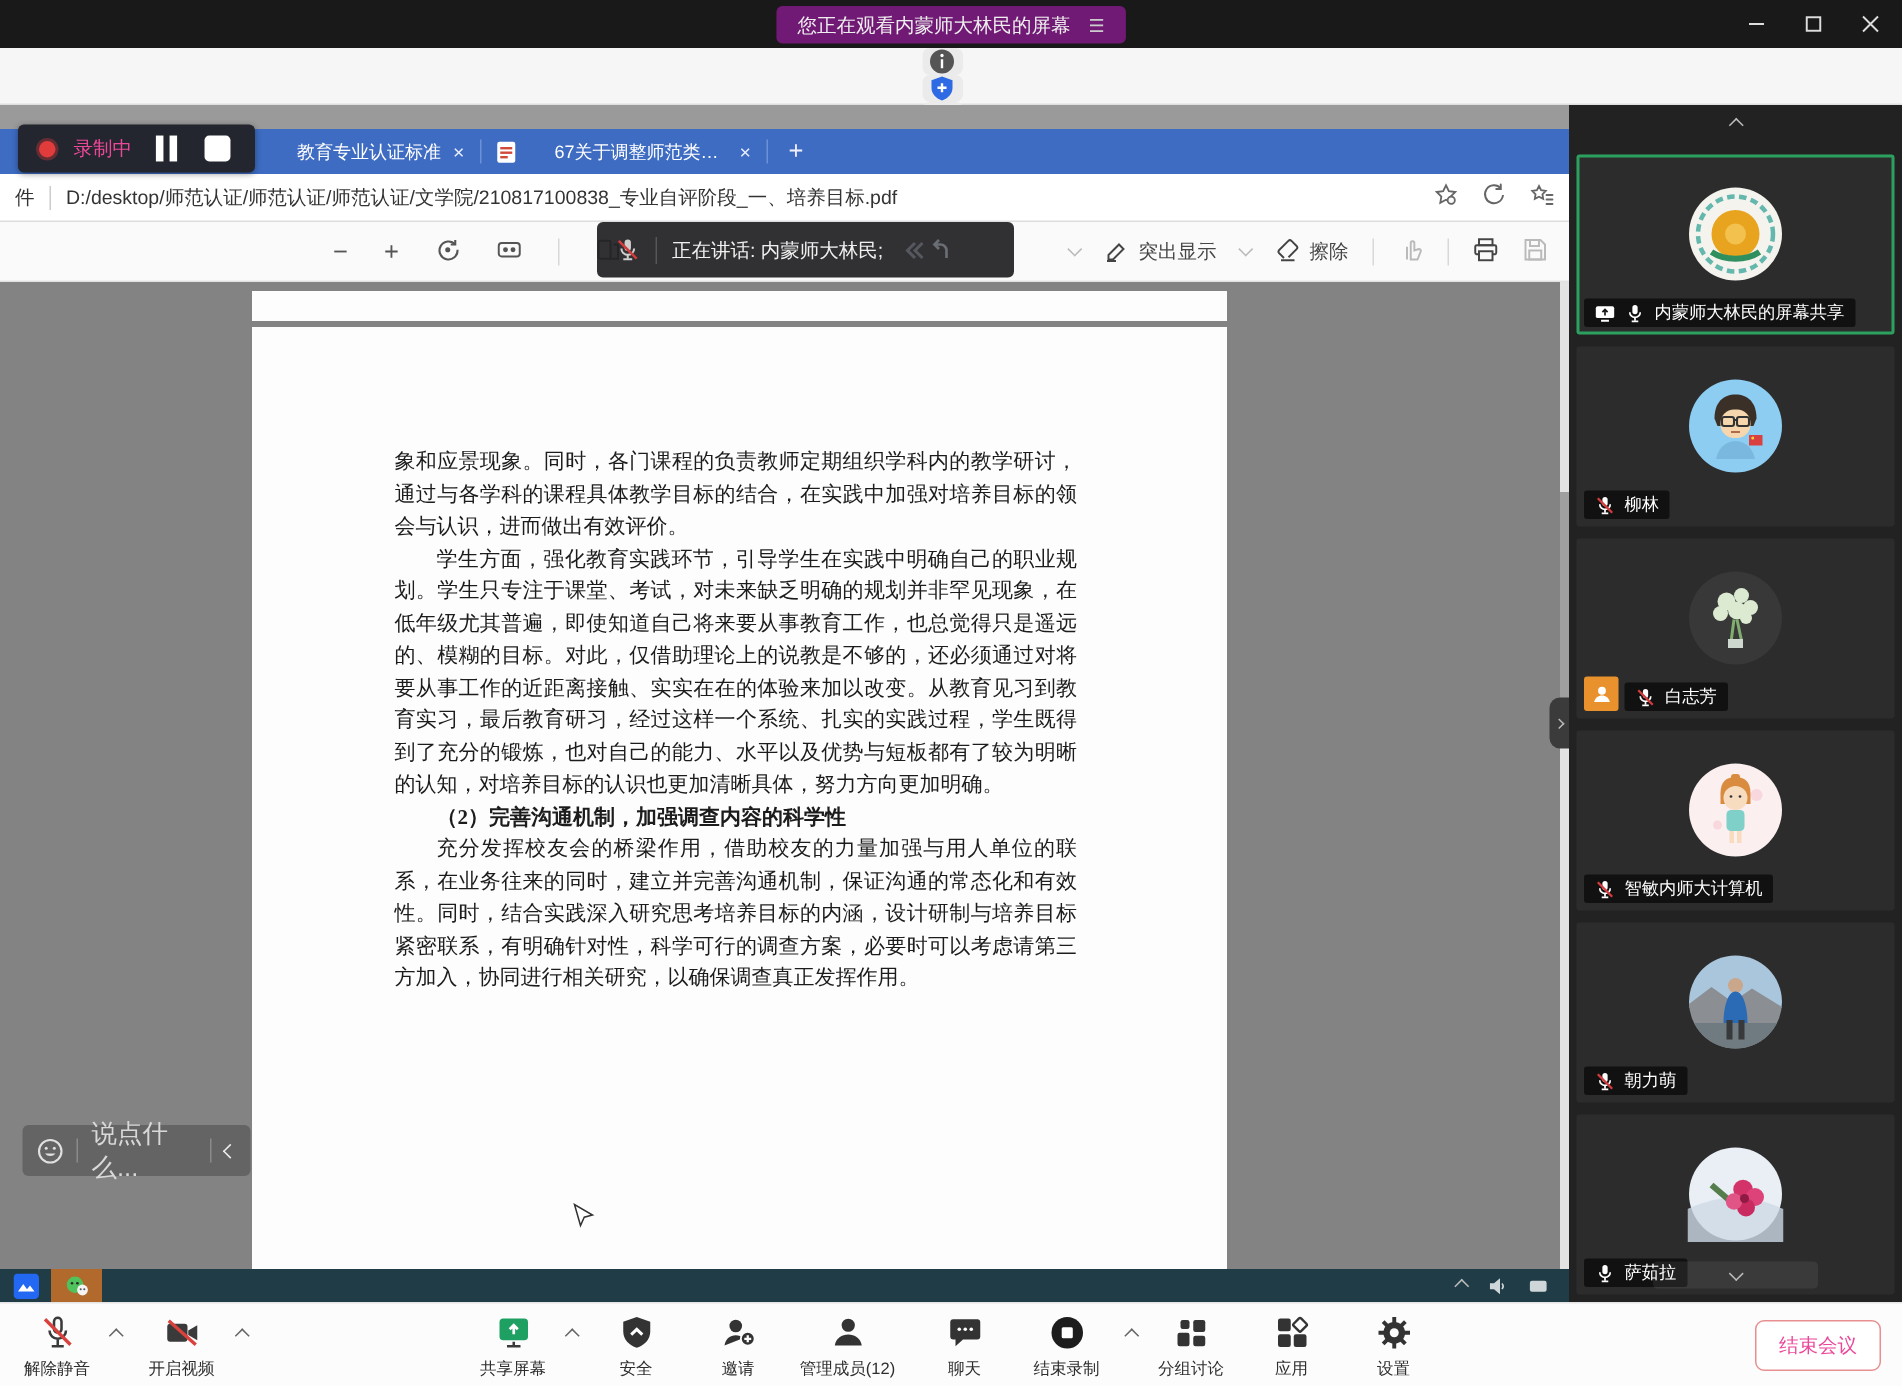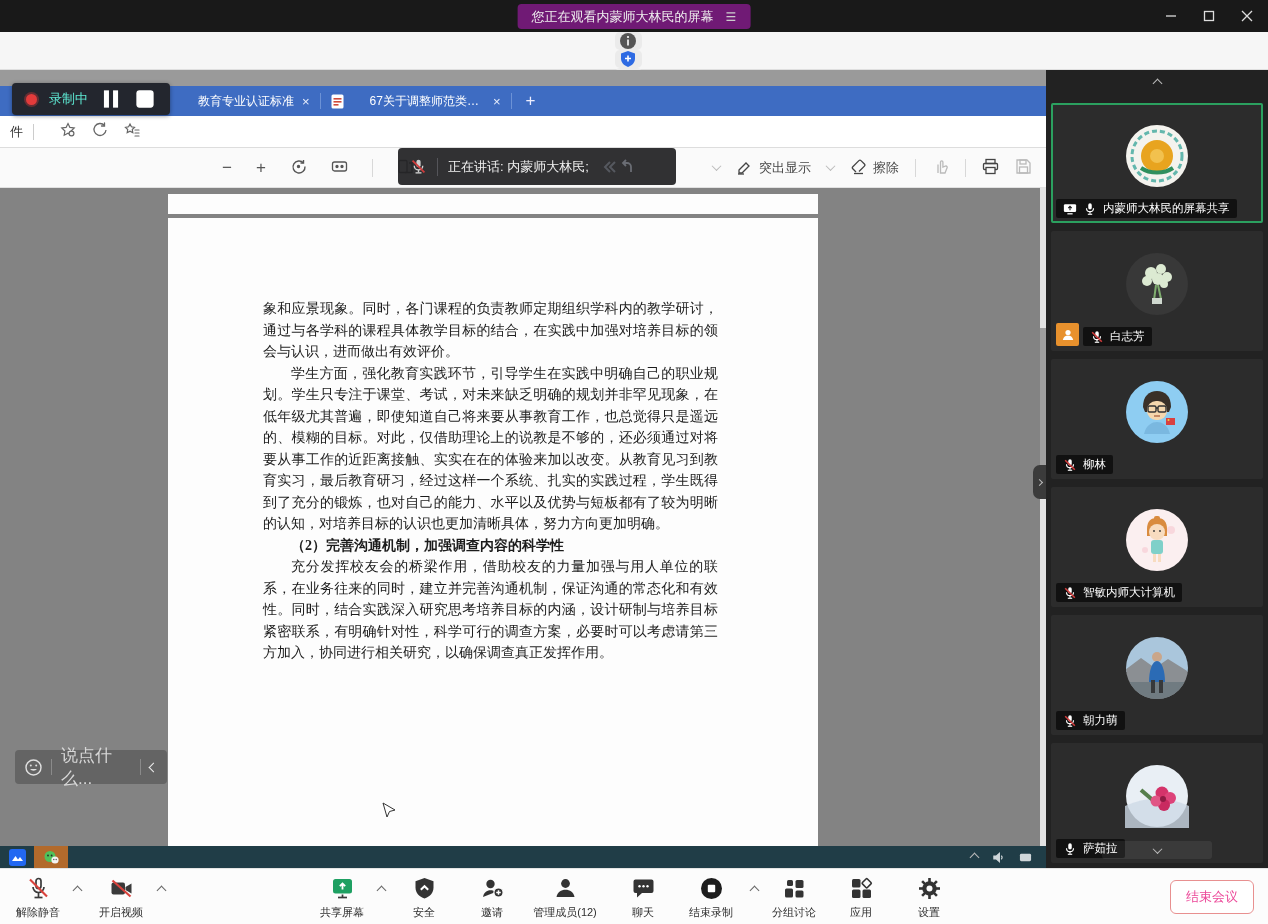--- a/index.html
+++ b/index.html
@@ -49,21 +49,21 @@
     display:flex; align-items:center; color:#fff; font-size:12px; }
   .tab { display:flex; align-items:center; gap:8px; padding:0 10px; height:30px; max-width:190px; }
   .tab .t-label { white-space:nowrap; overflow:hidden; text-overflow:ellipsis; max-width:140px;margin-left:18px; }
   .tab-close { font-size:13px; color:#e8eefc; }
   .tab-sep { width:1px; height:16px; background:#6c92d6; }
   #newtab { margin-left:14px; font-size:17px; color:#eef; }
   .pdf-ico { width:13px; height:15px; flex:0 0 auto; }
 
   #rec-overlay { position:absolute; left:12px; top:13px; height:32px; background:#23262e;
     border-radius:4px; display:flex; align-items:center; gap:12px; padding:12px 14px; z-index:6;
-    color:#5eead4; font-size:13px; box-shadow:0 1px 4px rgba(0,0,0,.4); }
+    color:#ec4899; font-size:13px; box-shadow:0 1px 4px rgba(0,0,0,.4); }
   #rec-dot { width:11px; height:11px; border-radius:50%; background:#e23b3b;
     box-shadow:0 0 0 2px rgba(226,59,59,.35); }
   .rec-btn { display:flex; align-items:center; justify-content:center; width:22px; height:22px; }
 
   #urlbar { position:absolute; left:0; top:46px; width:1046px; height:32px; background:#fff;
     border-bottom:1px solid #ddd; display:flex; align-items:center; padding:0 10px;
     font-size:13px; color:#333; }
   .url-sep { width:1px; height:16px; background:#ccc; margin:0 10px; }
   #url-text { flex:1; white-space:nowrap; overflow:hidden; }
   .url-ico { margin-left:16px; }
@@ -250,20 +250,21 @@
     <span class="rec-btn">
       <svg viewBox="0 0 14 14">
           <rect x="1.5" y="1.5" width="11" height="11" rx="2" fill="#fff"></rect>
         </svg>
     </span>
   </div>
 
   <div id="urlbar">
     <span>件</span>
     <span class="url-sep"></span>
+    <span id="url-text">D:/desktop/师范认证/师范认证/师范认证/文学院/210817100838_专业自评阶段_一、培养目标.pdf</span>
     <span class="url-ico">
       <svg viewBox="0 0 16 16" fill="none" stroke="#666" stroke-width="1.2">
           <path d="M8 1.5l1.9 3.9 4.3.6-3.1 3 .7 4.2L8 11.2l-3.8 2 .7-4.2-3.1-3 4.3-.6z"></path>
           <circle cx="11.5" cy="11.5" r="2.4" fill="#fafafa"></circle>
         </svg>
     </span>
     <span class="url-ico">
       <svg viewBox="0 0 16 16" fill="none" stroke="#666" stroke-width="1.3">
           <path d="M12.5 3.5A6 6 0 1 0 14 8"></path>
           <path d="M12.5 1v3h-3" stroke-linecap="round"></path>
@@ -451,20 +452,47 @@
             <path d="M8 9.5V5.5M6 7l2-2 2 2" stroke="#1a1a1a" stroke-width="1.3" fill="none"></path>
             <line x1="5" y1="13.5" x2="11" y2="13.5" stroke="#fff" stroke-width="1.4"></line>
           </svg>
         <svg viewBox="0 0 16 16">
             <rect x="6" y="1.5" width="4" height="7" rx="2" fill="#fff"></rect>
             <path d="M4 7a4 4 0 0 0 8 0" stroke="#fff" stroke-width="1.3" fill="none"></path>
             <line x1="8" y1="11.5" x2="8" y2="13.5" stroke="#fff" stroke-width="1.3"></line>
             <line x1="5.5" y1="14" x2="10.5" y2="14" stroke="#fff" stroke-width="1.3"></line>
           </svg>
         <span>内蒙师大林民的屏幕共享</span>
+      </div>
+    </div>
+
+    <div class="tile">
+      <div class="avatar">
+        <svg viewBox="0 0 64 64">
+            <circle cx="32" cy="32" r="31" fill="#8ecdf2"></circle>
+            <path d="M18 27c0-11 6-16 14-16s14 5 14 16l-2 5H20z" fill="#3a3028"></path>
+            <rect x="22" y="21" width="20" height="19" rx="9" fill="#f6d7ad"></rect>
+            <rect x="23" y="26" width="8" height="6" rx="1.5" fill="none" stroke="#333" stroke-width="1.4"></rect>
+            <rect x="33" y="26" width="8" height="6" rx="1.5" fill="none" stroke="#333" stroke-width="1.4"></rect>
+            <line x1="31" y1="28" x2="33" y2="28" stroke="#333" stroke-width="1.4"></line>
+            <path d="M29 36h6" stroke="#b06a4a" stroke-width="1.4"></path>
+            <path d="M19 54c2-9 8-12 13-12s11 3 13 12z" fill="#7ab8e0"></path>
+            <rect x="41" y="38" width="9" height="7" fill="#d94040"></rect>
+            <circle cx="43.5" cy="40" r="1" fill="#f2d438"></circle>
+          </svg>
+      </div>
+      <div class="tile-label">
+        <svg viewBox="0 0 16 16">
+            <rect x="6" y="1.5" width="4" height="7" rx="2" fill="#fff"></rect>
+            <path d="M4 7a4 4 0 0 0 8 0" stroke="#fff" stroke-width="1.3" fill="none"></path>
+            <line x1="8" y1="11.5" x2="8" y2="13.5" stroke="#fff" stroke-width="1.3"></line>
+            <line x1="5.5" y1="14" x2="10.5" y2="14" stroke="#fff" stroke-width="1.3"></line>
+            <line x1="2.5" y1="2.5" x2="13.5" y2="13.5" stroke="#d23c3c" stroke-width="1.8"></line>
+          </svg>
+        <span>柳林</span>
       </div>
     </div>
 
     <div class="tile">
       <div class="avatar">
         <svg viewBox="0 0 64 64">
             <circle cx="32" cy="32" r="31" fill="#383838"></circle>
             <g fill="#dcead2">
               <circle cx="26" cy="21" r="6"></circle>
               <circle cx="36" cy="17" r="5"></circle>
@@ -485,47 +513,20 @@
       </div>
       <div class="tile-label offset">
         <svg viewBox="0 0 16 16">
             <rect x="6" y="1.5" width="4" height="7" rx="2" fill="#fff"></rect>
             <path d="M4 7a4 4 0 0 0 8 0" stroke="#fff" stroke-width="1.3" fill="none"></path>
             <line x1="8" y1="11.5" x2="8" y2="13.5" stroke="#fff" stroke-width="1.3"></line>
             <line x1="5.5" y1="14" x2="10.5" y2="14" stroke="#fff" stroke-width="1.3"></line>
             <line x1="2.5" y1="2.5" x2="13.5" y2="13.5" stroke="#d23c3c" stroke-width="1.8"></line>
           </svg>
         <span>白志芳</span>
-      </div>
-    </div>
-
-    <div class="tile">
-      <div class="avatar">
-        <svg viewBox="0 0 64 64">
-            <circle cx="32" cy="32" r="31" fill="#8ecdf2"></circle>
-            <path d="M18 27c0-11 6-16 14-16s14 5 14 16l-2 5H20z" fill="#3a3028"></path>
-            <rect x="22" y="21" width="20" height="19" rx="9" fill="#f6d7ad"></rect>
-            <rect x="23" y="26" width="8" height="6" rx="1.5" fill="none" stroke="#333" stroke-width="1.4"></rect>
-            <rect x="33" y="26" width="8" height="6" rx="1.5" fill="none" stroke="#333" stroke-width="1.4"></rect>
-            <line x1="31" y1="28" x2="33" y2="28" stroke="#333" stroke-width="1.4"></line>
-            <path d="M29 36h6" stroke="#b06a4a" stroke-width="1.4"></path>
-            <path d="M19 54c2-9 8-12 13-12s11 3 13 12z" fill="#7ab8e0"></path>
-            <rect x="41" y="38" width="9" height="7" fill="#d94040"></rect>
-            <circle cx="43.5" cy="40" r="1" fill="#f2d438"></circle>
-          </svg>
-      </div>
-      <div class="tile-label">
-        <svg viewBox="0 0 16 16">
-            <rect x="6" y="1.5" width="4" height="7" rx="2" fill="#fff"></rect>
-            <path d="M4 7a4 4 0 0 0 8 0" stroke="#fff" stroke-width="1.3" fill="none"></path>
-            <line x1="8" y1="11.5" x2="8" y2="13.5" stroke="#fff" stroke-width="1.3"></line>
-            <line x1="5.5" y1="14" x2="10.5" y2="14" stroke="#fff" stroke-width="1.3"></line>
-            <line x1="2.5" y1="2.5" x2="13.5" y2="13.5" stroke="#d23c3c" stroke-width="1.8"></line>
-          </svg>
-        <span>柳林</span>
       </div>
     </div>
 
     <div class="tile">
       <div class="avatar">
         <svg viewBox="0 0 64 64">
             <circle cx="32" cy="32" r="31" fill="#fbeff0"></circle>
             <circle cx="46" cy="22" r="4" fill="#f6cdd4" opacity=".7"></circle>
             <circle cx="20" cy="42" r="3" fill="#f6cdd4" opacity=".7"></circle>
             <path d="M22 21c0-8 4-11 10-11s10 3 10 11v7H22z" fill="#d98b3f"></path>

